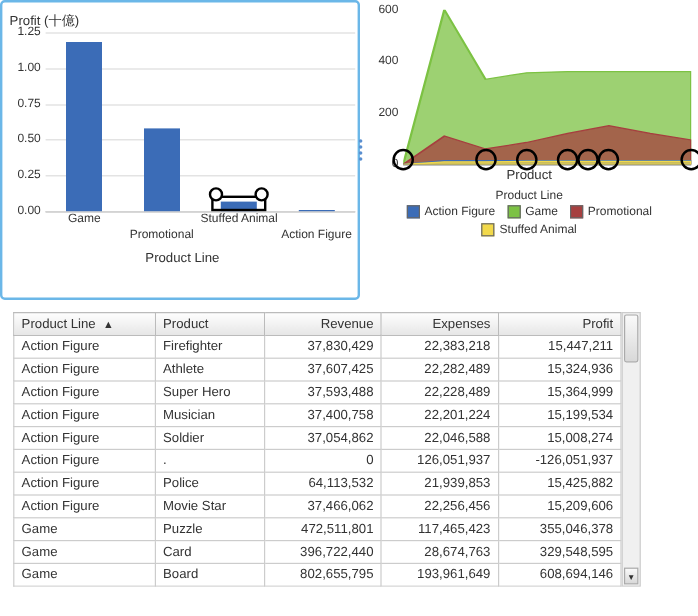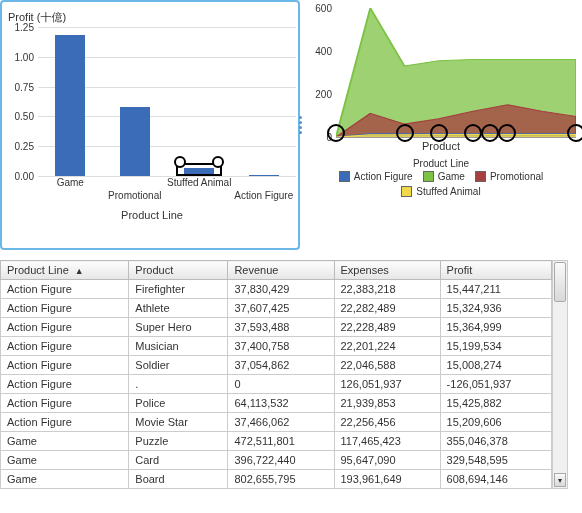--- a/index.html
+++ b/index.html
@@ -30,23 +30,23 @@
   .y-ticks-area div { position: absolute; right: 2px; font-size: 10px; transform: translateY(-50%); }
   .area-svg { position: absolute; left: 0; top: 0; width: 100%; height: 100%; }
   .marker-circle { position: absolute; width: 18px; height: 18px; border: 2.5px solid #000; border-radius: 50%; transform: translate(-50%, -50%); background: transparent; }
   .legend { margin-top: 6px; font-size: 10px; text-align: center; }
   .legend-title { margin-bottom: 2px; }
   .legend-items { display: flex; flex-wrap: wrap; justify-content: center; gap: 4px 10px; }
   .legend-item { display: flex; align-items: center; gap: 4px; }
   .swatch { width: 11px; height: 11px; border: 1px solid #666; }
   
   .table-wrap { margin-top: 10px; display: flex; }
-  .data-table { border-collapse: collapse; width: 552px; font-size: 11px; }
+  .data-table { border-collapse: collapse; width: 507px; font-size: 11px; margin-left: 11px; }
   .data-table th { background: linear-gradient(#fdfdfd, #e6e6e6); border: 1px solid #bbb; padding: 3px 6px; font-weight: normal; text-align: left; position: relative; }
-  .data-table th.num, .data-table td.num { }
+  .data-table th.num, .data-table td.num { text-align: right; }
   .data-table td { border: 1px solid #ccc; padding: 3px 6px; }
   .sort-arrow { font-size: 9px; margin-left: 6px; }
   .scrollbar { width: 16px; background: #f0f0f0; border: 1px solid #ccc; position: relative; }
   .scroll-thumb { position: absolute; top: 1px; left: 1px; right: 1px; height: 40px; background: linear-gradient(#fafafa,#d8d8d8); border: 1px solid #aaa; border-radius: 2px; }
   .scroll-btn { position: absolute; left: 1px; right: 1px; height: 14px; background: linear-gradient(#fafafa,#d8d8d8); border: 1px solid #aaa; display:flex; align-items:center; justify-content:center; font-size:8px; }
   .scroll-btn.down { bottom: 1px; }
 </style>
 </head>
 <body>
 
@@ -225,21 +225,21 @@
           <td>Game</td>
           <td>Puzzle</td>
           <td class="num">472,511,801</td>
           <td class="num">117,465,423</td>
           <td class="num">355,046,378</td>
         </tr>
         <tr>
           <td>Game</td>
           <td>Card</td>
           <td class="num">396,722,440</td>
-          <td class="num">95,647,090</td>
+          <td class="num">28,674,763</td>
           <td class="num">329,548,595</td>
         </tr>
         <tr>
           <td>Game</td>
           <td>Board</td>
           <td class="num">802,655,795</td>
           <td class="num">193,961,649</td>
           <td class="num">608,694,146</td>
         </tr>
       </tbody>

